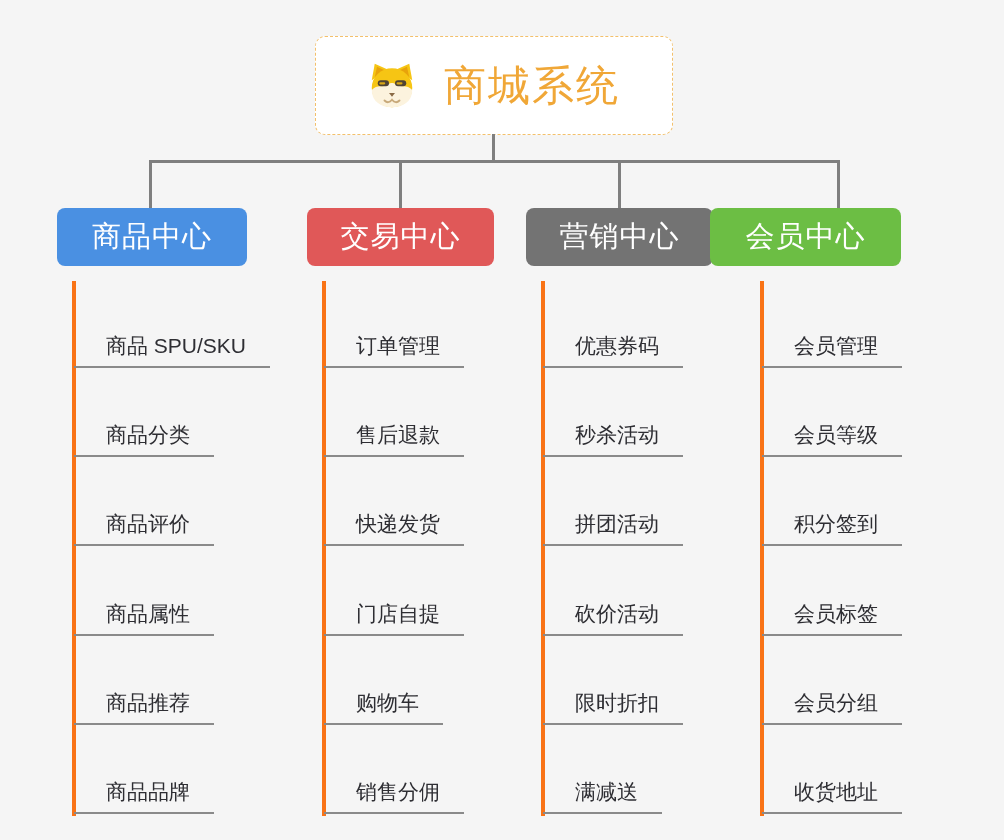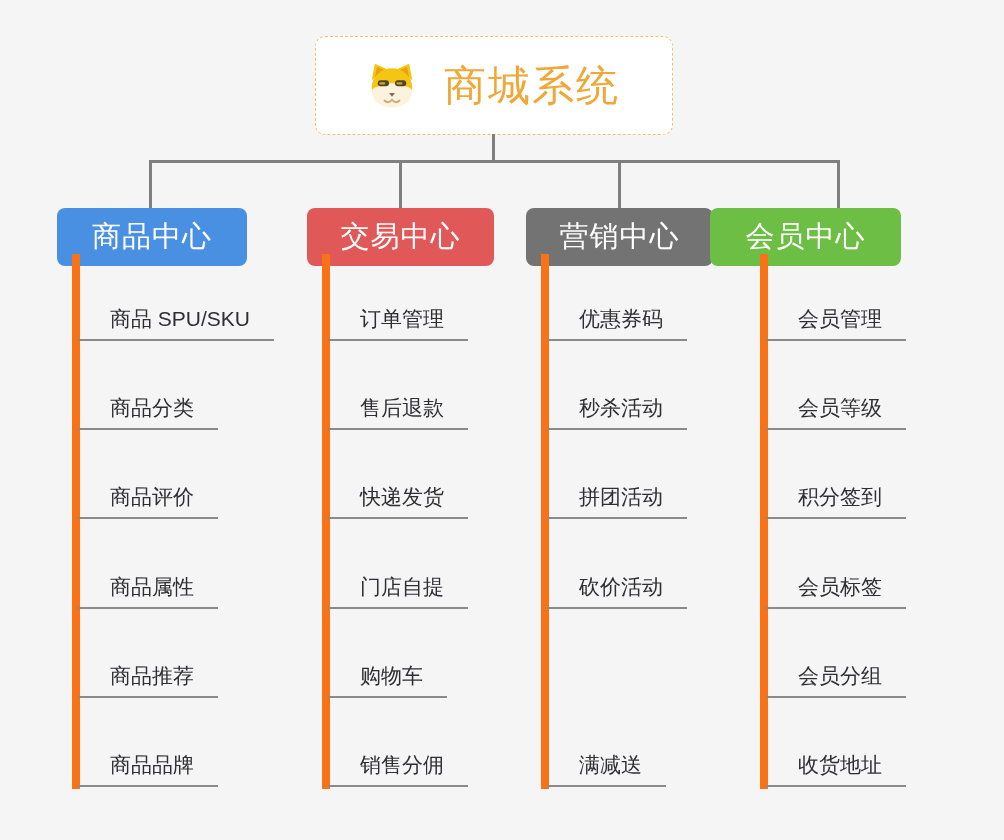--- a/index.html
+++ b/index.html
@@ -28,22 +28,22 @@
     display:flex;align-items:center;justify-content:center;
     color:#ffffff;font-size:29px;letter-spacing:1px;box-sizing:border-box;
     cursor:pointer;
   }
   .branch-0{left:57px;width:190px;}
   .branch-1{left:307px;width:187px;}
   .branch-2{left:526px;width:187px;}
   .branch-3{left:710px;width:191px;}
   
   .col{
-    position:absolute;top:254px;height:535px;width:230px;
-    border-left:8px solid #f97316;
+    position:absolute;top:281px;height:535px;width:230px;
+    border-left:4px solid #f97316;
   }
   .col-0{left:72px;} .col-1{left:322px;} .col-2{left:541px;} .col-3{left:760px;}
   .leaf{
     position:absolute;left:-2px;height:42px;box-sizing:border-box;
     border-bottom:2px solid #8a8a8a;
     display:flex;align-items:flex-end;
     padding:0 24px 6px 32px;
     font-size:21px;color:#2e2e33;white-space:nowrap;cursor:pointer;
   }
   .r0{top:45px;} .r1{top:134px;} .r2{top:223px;} .r3{top:313px;} .r4{top:402px;} .r5{top:491px;}
@@ -99,20 +99,21 @@
     <div class="leaf r3">门店自提</div>
     <div class="leaf r4">购物车</div>
     <div class="leaf r5">销售分佣</div>
   </div>
 
   <div class="col col-2">
     <div class="leaf r0">优惠券码</div>
     <div class="leaf r2">拼团活动</div>
     <div class="leaf r1">秒杀活动</div>
     <div class="leaf r3">砍价活动</div>
+    <div class="leaf r4">限时折扣</div>
     <div class="leaf r5">满减送</div>
   </div>
 
   <div class="col col-3">
     <div class="leaf r0">会员管理</div>
     <div class="leaf r1">会员等级</div>
     <div class="leaf r2">积分签到</div>
     <div class="leaf r3">会员标签</div>
     <div class="leaf r4">会员分组</div>
     <div class="leaf r5">收货地址</div>

